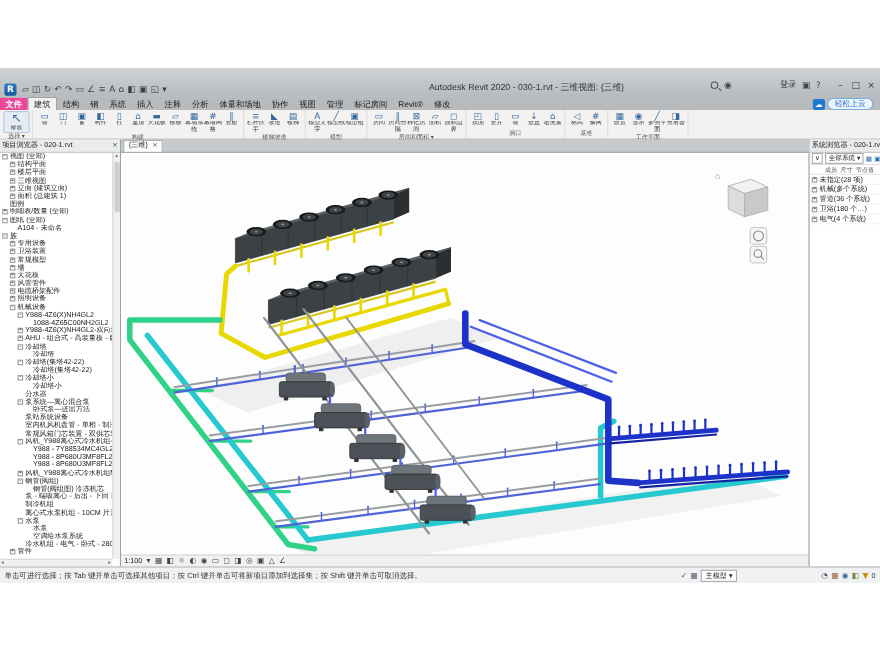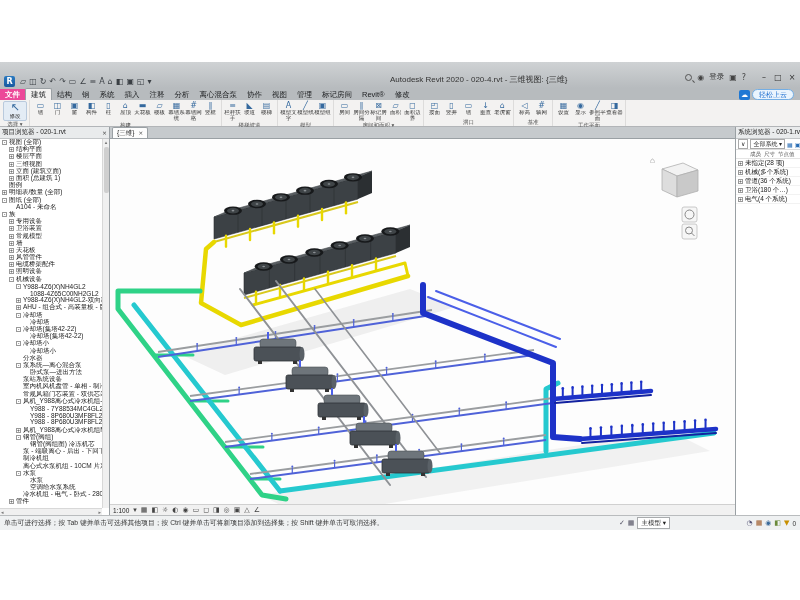--- a/index.html
+++ b/index.html
@@ -15,21 +15,21 @@
   .tb-inner { display:flex; align-items:center; width:100%; height:14px; padding:0 4px; }
   .applogo { width:11px; height:11px; background:linear-gradient(#2a7ac0,#1858a0); color:#fff;
              font-size:8px; font-weight:bold; text-align:center; line-height:11px; border-radius:2px; flex:none; }
   .qat { display:flex; align-items:center; gap:3px; margin-left:5px; }
   .qicon { font-size:8px; line-height:9px; color:#3a3f44; }
   .tb-title { position:absolute; left:390px; top:12px; font-size:8px; color:#333; white-space:nowrap; }
   .tb-right { position:absolute; right:3px; top:10px; display:flex; align-items:center; gap:5px; }
   .tb-right .mini { font-size:8px; color:#444; }
   .searchball { width:7px; height:7px; border:1px solid #555; border-radius:50%; position:relative; }
   .searchball:after { content:""; position:absolute; left:6px; top:6px; width:3px; height:1px; background:#555; transform:rotate(45deg); }
-  .signin { font-size:7.5px; color:#333; }
+  .signin { font-size:7.5px; color:#333;margin-left:39px; }
   .winbtns { display:flex; gap:4px; margin-left:8px; }
   .winbtn { font-size:8px; color:#333; width:10px; text-align:center; }
 
   
   .tabrow { position:absolute; left:0; top:26px; width:800px; height:12px; background:#b7bbbe; display:flex; align-items:flex-end; }
   .rtab { font-size:7.5px; line-height:11px; padding:0 5px; color:#1b1d1f; white-space:nowrap; }
   .rtab.file { background:#ec4899; color:#fff; font-weight:bold; }
   .rtab.active { background:#f3f2f1; border:1px solid #9aa0a4; border-bottom:none; border-radius:2px 2px 0 0; }
   .cloudwrap { position:absolute; right:6px; top:1px; display:flex; align-items:center; gap:2px; }
   .cloudicon { width:11px; height:10px; background:#1f78d4; color:#fff; font-size:7px; line-height:10px; text-align:center; border-radius:2px; }
@@ -113,21 +113,21 @@
           <span class="qicon icon">∠</span>
           <span class="qicon icon">≡</span>
           <span class="qicon icon">A</span>
           <span class="qicon icon">⌂</span>
           <span class="qicon icon">◧</span>
           <span class="qicon icon">▣</span>
           <span class="qicon icon">◱</span>
           <span class="qicon icon">▾</span>
         </div>
     </div>
-    <div class="tb-title">Autodesk Revit 2020 - 020-4.rvt - 三维视图: {三维}</div>
+    <div class="tb-title">Autodesk Revit 2020 - 030-1.rvt - 三维视图: {三维}</div>
     <div class="tb-right">
       <span class="searchball"></span>
       <span class="mini icon">◉</span>
       <span class="signin">登录</span>
       <span class="mini icon">▣</span>
       <span class="mini icon">?</span>
       <span class="winbtns">
           <span class="winbtn icon">–</span>
           <span class="winbtn icon">□</span>
           <span class="winbtn icon">×</span>
@@ -141,21 +141,21 @@
       <span class="cloudbtn">轻松上云</span>
     </div>
   <span class="rtab file">文件</span>
       <span class="rtab active">建筑</span>
       <span class="rtab">结构</span>
       <span class="rtab">钢</span>
       <span class="rtab">系统</span>
       <span class="rtab">插入</span>
       <span class="rtab">注释</span>
       <span class="rtab">分析</span>
-      <span class="rtab">离心混合泵</span>
+      <span class="rtab">体量和场地</span>
       <span class="rtab">协作</span>
       <span class="rtab">视图</span>
       <span class="rtab">管理</span>
       <span class="rtab">标记房间</span>
       <span class="rtab">Revit®</span>
       <span class="rtab">修改</span>
     </div>
 
   <div class="ribbon">
       <div class="rpanel">

